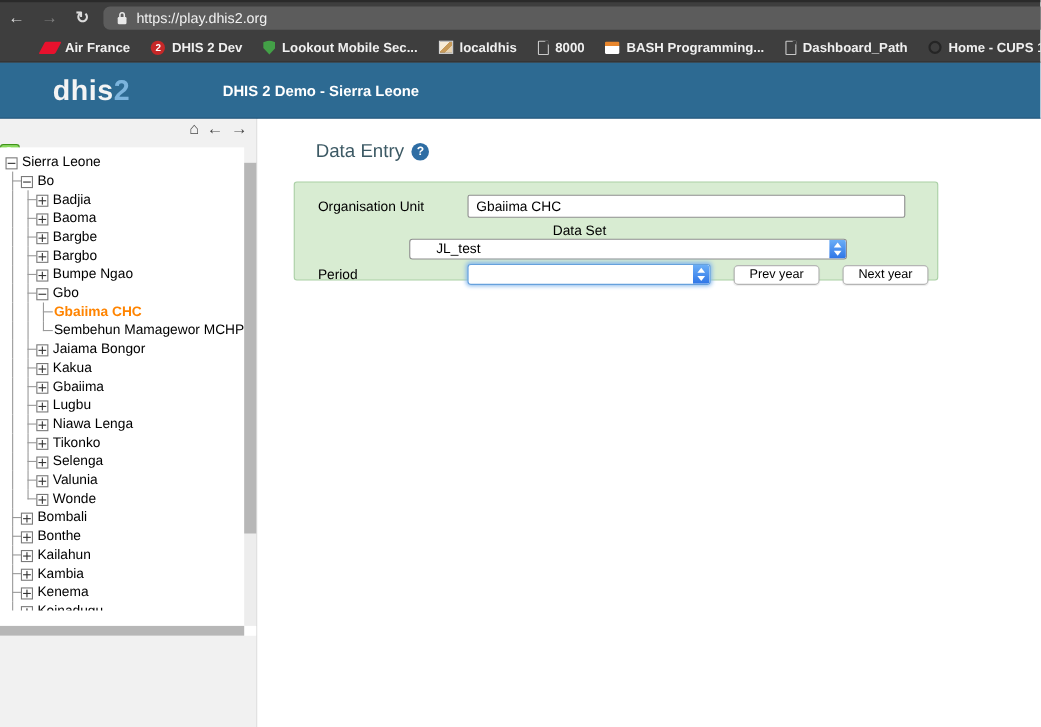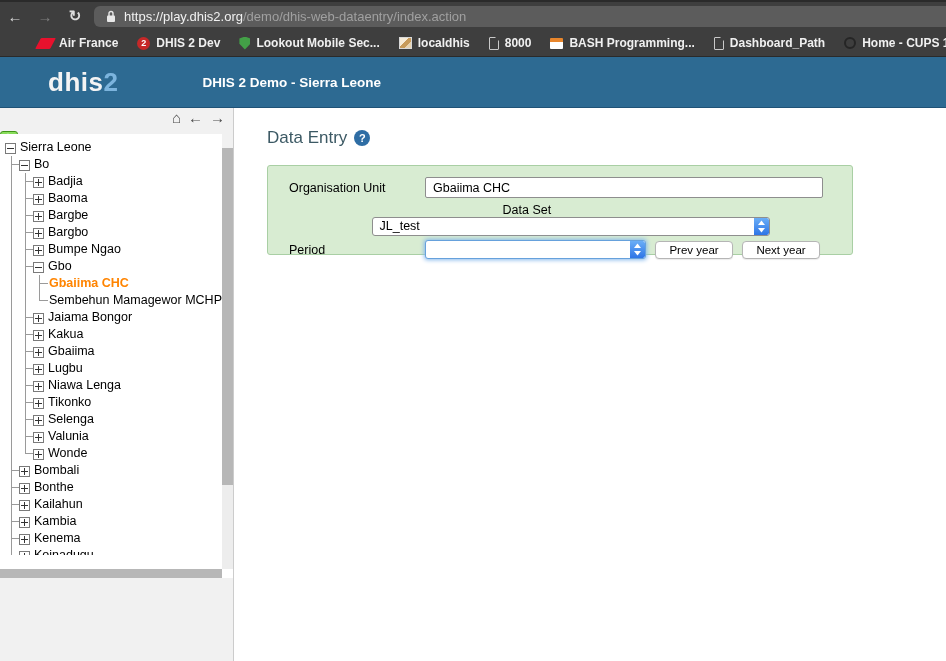--- a/index.html
+++ b/index.html
@@ -57,53 +57,52 @@
 
   .vscroll{position:absolute;left:222px;top:40px;width:11px;height:421px;background:#ededed;}
   .vthumb{position:absolute;top:0;left:0;width:11px;height:337px;background:#b7b7b7;}
   .hscroll{position:absolute;left:0;top:461px;width:233px;height:9px;background:#fff;}
   .hthumb{position:absolute;left:0;top:0;width:222px;height:9px;background:#b7b7b7;}
   .side-fill{position:absolute;left:0;top:470px;width:233px;height:83px;background:#f1f1f1;}
 
   
   .main{position:absolute;left:234px;top:0;right:0;height:553px;background:#fff;}
   .page-title-row{margin:20px 0 0 33px;display:flex;align-items:center;}
-  .page-title{font-size:17px;color:var(--title-color);}
+  .page-title{font-size:17px;color:var(--title-color);margin-left:20px;}
   .help{width:16px;height:16px;margin-left:7px;border-radius:50%;background:var(--help-blue);color:#fff;font-size:11px;font-weight:bold;display:inline-flex;align-items:center;justify-content:center;}
 
   .panel{margin:17px 0 0 33px;width:586px;height:90px;background:var(--panel-green-bg);border:1px solid var(--panel-green-border);border-radius:3px;box-sizing:border-box;padding:11px 0 0 21px;}
   .frow{display:flex;align-items:center;margin-bottom:5px;}
   .flabel{width:136px;flex:none;font-size:12.5px;color:#000;}
   .org-input{width:398px;height:21px;border:1px solid #8e8e8e;border-radius:2px;box-sizing:border-box;font-family:"Liberation Sans",sans-serif;font-size:12.5px;padding:0 0 0 7px;background:#fff;color:#000;}
   .mac-select{height:19px;border:1px solid #8e8e8e;border-radius:3px;background:#fff;box-sizing:border-box;display:flex;align-items:stretch;overflow:hidden;}
   .mac-select.wide{width:398px;}
   .mac-select.narrow{width:221px;}
   .mac-select.focused{border-color:#66a1dc;box-shadow:0 0 4px 1px #86b8ec;}
-  .sel-text{flex:1;font-size:12.5px;line-height:17px;padding-left:7px;color:#000;white-space:nowrap;overflow:hidden;}
+  .sel-text{flex:1;font-size:12.5px;line-height:17px;padding-left:24px;color:#000;white-space:nowrap;overflow:hidden;}
   .stepper{width:15px;flex:none;background:linear-gradient(var(--mac-blue-light),var(--mac-blue-dark));display:flex;flex-direction:column;align-items:center;justify-content:center;border-radius:0 2px 2px 0;}
-  .yr-btn{height:18px;min-width:78px;margin-left:9px;background:#fff;border:1px solid #b5b5b5;border-radius:4px;font-family:"Liberation Sans",sans-serif;font-size:11.5px;color:#000;box-shadow:0 1px 1px rgba(0,0,0,0.08);padding:0 10px;}
+  .yr-btn{height:18px;min-width:78px;margin-left:21px;background:#fff;border:1px solid #b5b5b5;border-radius:4px;font-family:"Liberation Sans",sans-serif;font-size:11.5px;color:#000;box-shadow:0 1px 1px rgba(0,0,0,0.08);padding:0 10px;}
 </style>
 </head>
 <body>
 
 <div class="screen">
 
   <div class="toolbar">
     <span class="navico">←</span>
     <span class="navico dim">→</span>
     <span class="navico">↻</span>
     <div class="urlbar">
       <span class="lock">
         <svg width="10" height="13" viewBox="0 0 10 13">
             <rect x="1" y="5.5" width="8" height="6.5" rx="1" fill="#e8e8e8"></rect>
             <path d="M3 6 V3.5 a2 2 0 0 1 4 0 V6" stroke="#e8e8e8" stroke-width="1.4" fill="none"></path>
           </svg>
       </span>
       <span class="url-origin">https://play.dhis2.org</span>
-        <span class="url-path">/demo/dhis-web-dataentry/index.action</span>
     </div>
   </div>
 
   <div class="bookmarks" id="bookmarks">
       <div class="bm">
         <span class="bmico airfrance-logo-icon"></span>
         <span class="bmlabel">Air France</span>
       </div>
       <div class="bm">
         <span class="bmico dhis-badge-icon">2</span>

